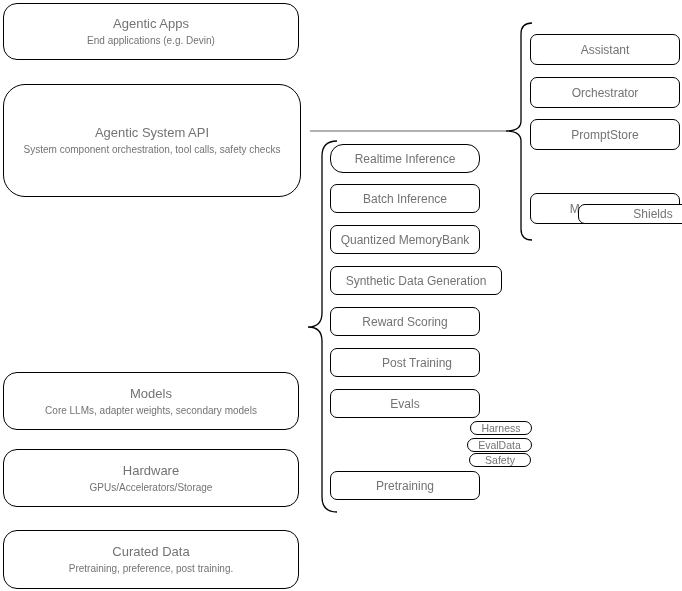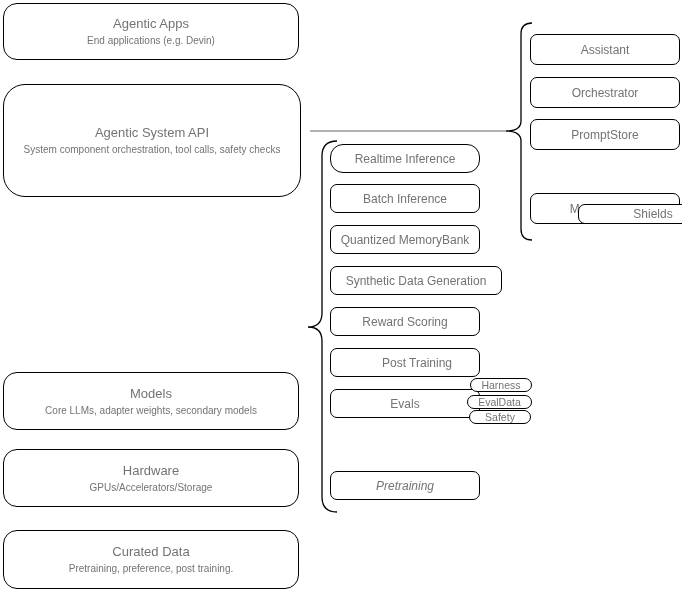--- a/index.html
+++ b/index.html
@@ -36,20 +36,21 @@
     position: absolute;
     box-sizing: border-box;
     background: #ffffff;
     border: 1.2px solid #000000;
     border-radius: 8px;
     display: flex;
     align-items: center;
     justify-content: center;
     font-size: 10.5px;
     z-index: 5;
+    margin-top: 43px;
   }
 </style>
 </head>
 <body>
 
 <div class="canvas">
 
   <svg class="overlay" width="682" height="591" viewBox="0 0 682 591">
 
     <line x1="310" y1="131" x2="506" y2="131" stroke="#666666" stroke-width="1.1"></line>
@@ -85,21 +86,21 @@
     <div class="subtitle">Pretraining, preference, post training.</div>
   </div>
 
   <div class="box node" style="left:330px;top:144px;width:150px;height:29px;border-radius:13px;">Realtime Inference</div>
   <div class="box node" style="left:330px;top:184px;width:150px;height:29px;border-radius:7px;">Batch Inference</div>
   <div class="box node" style="left:330px;top:225px;width:150px;height:29px;border-radius:7px;">Quantized MemoryBank</div>
   <div class="box node" style="left:330px;top:266px;width:172px;height:29px;border-radius:7px;">Synthetic Data Generation</div>
   <div class="box node" style="left:330px;top:307px;width:150px;height:29px;border-radius:7px;">Reward Scoring</div>
   <div class="box node" style="left:330px;top:348px;width:150px;height:29px;border-radius:7px;padding-left:24px;">Post Training</div>
   <div class="box node" style="left:330px;top:389px;width:150px;height:29px;border-radius:7px;">Evals</div>
-  <div class="box node" style="left:330px;top:471px;width:150px;height:29px;border-radius:7px;font-style:italic;">Pretraining</div>
+  <div class="box node" style="left:330px;top:471px;width:150px;height:29px;border-radius:7px;">Pretraining</div>
 
   <div class="pill" style="left:470px;top:378px;width:62px;height:14px;">Harness</div>
   <div class="pill" style="left:467px;top:395px;width:65px;height:14px;">EvalData</div>
   <div class="pill" style="left:469px;top:410px;width:62px;height:14px;">Safety</div>
 
   <div class="box node" style="left:530px;top:34px;width:150px;height:31px;border-radius:7px;">Assistant</div>
   <div class="box node" style="left:530px;top:77px;width:150px;height:31px;border-radius:7px;">Orchestrator</div>
   <div class="box node" style="left:530px;top:119px;width:150px;height:31px;border-radius:7px;">PromptStore</div>
   <div class="box node" style="left:530px;top:161px;width:150px;height:31px;border-radius:7px;margin-top:32px;">MemoryBank</div>
   <div class="box node" style="left:530px;top:204px;width:150px;height:20px;border-radius:7px;margin-left:48px;">Shields</div>

